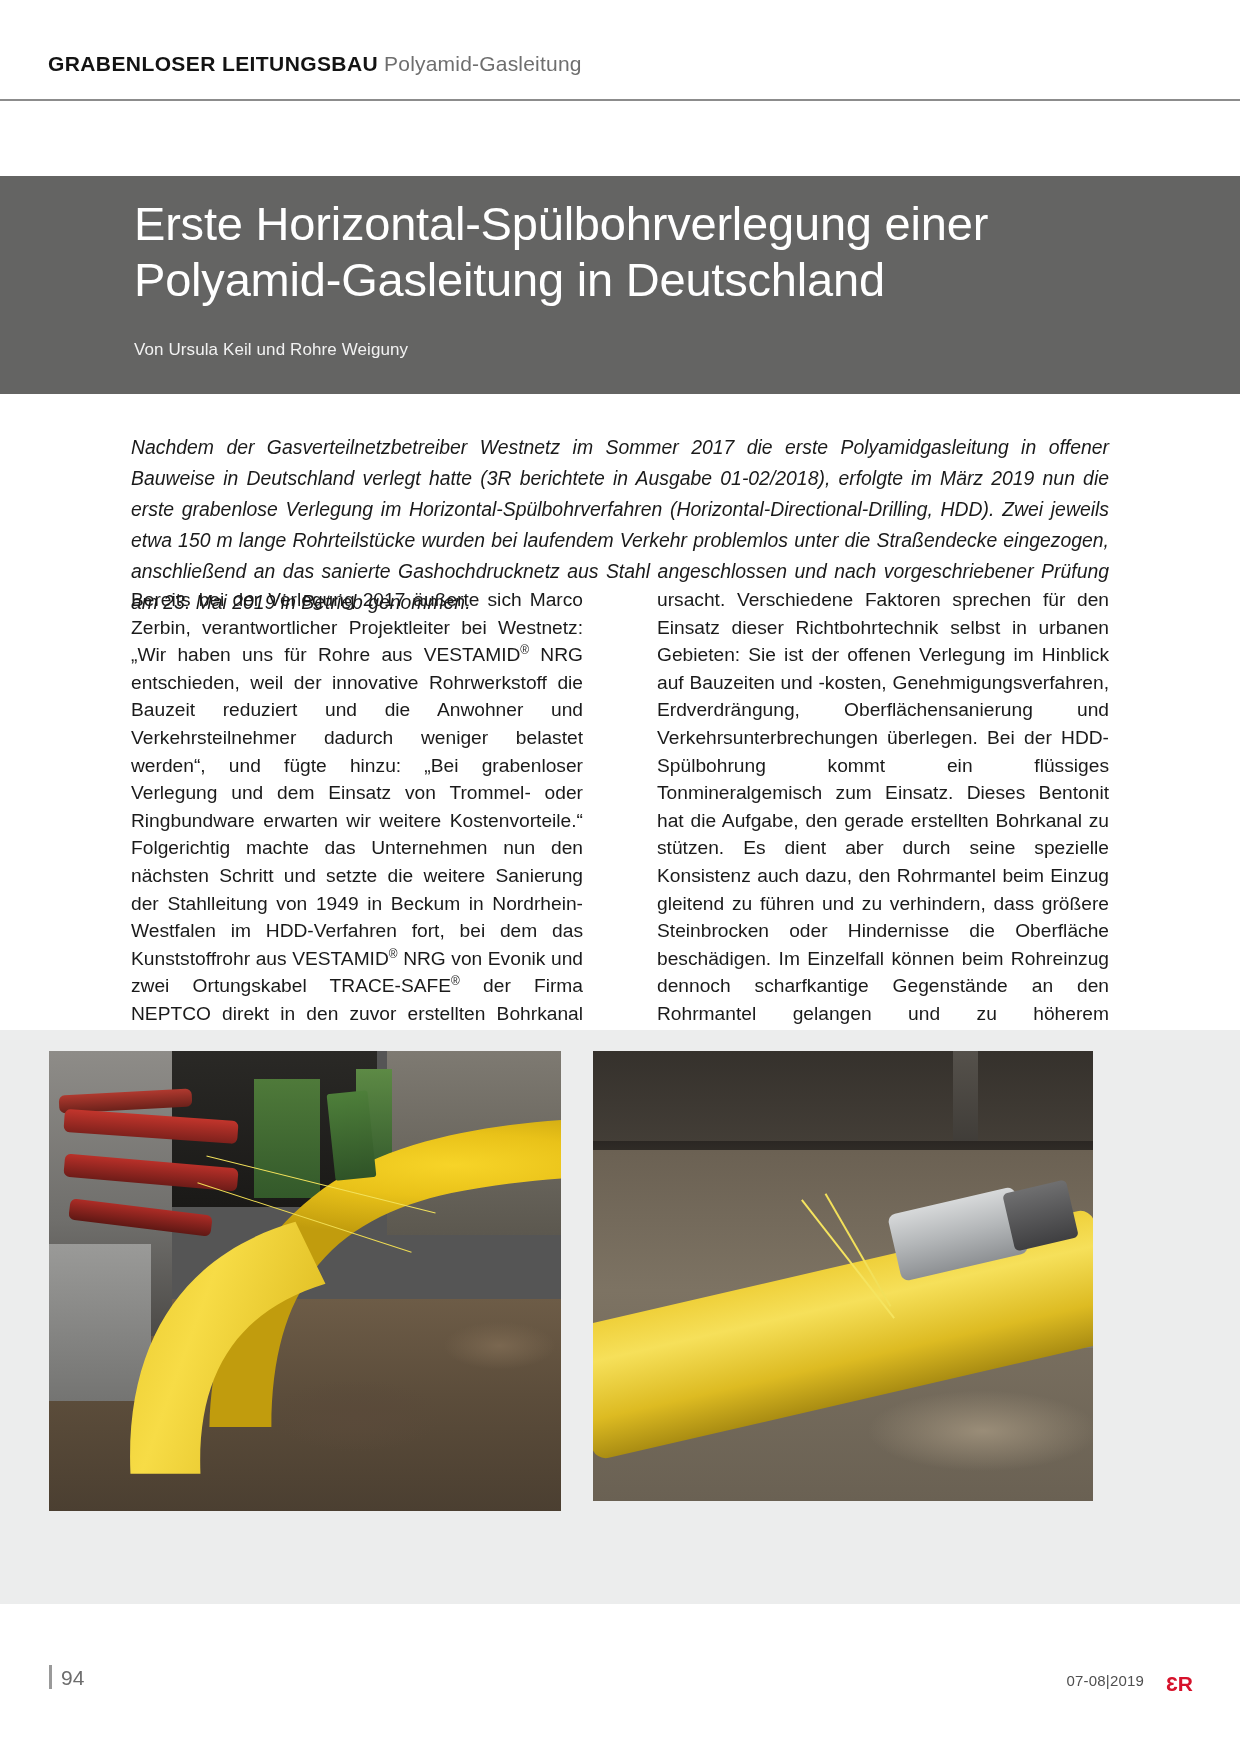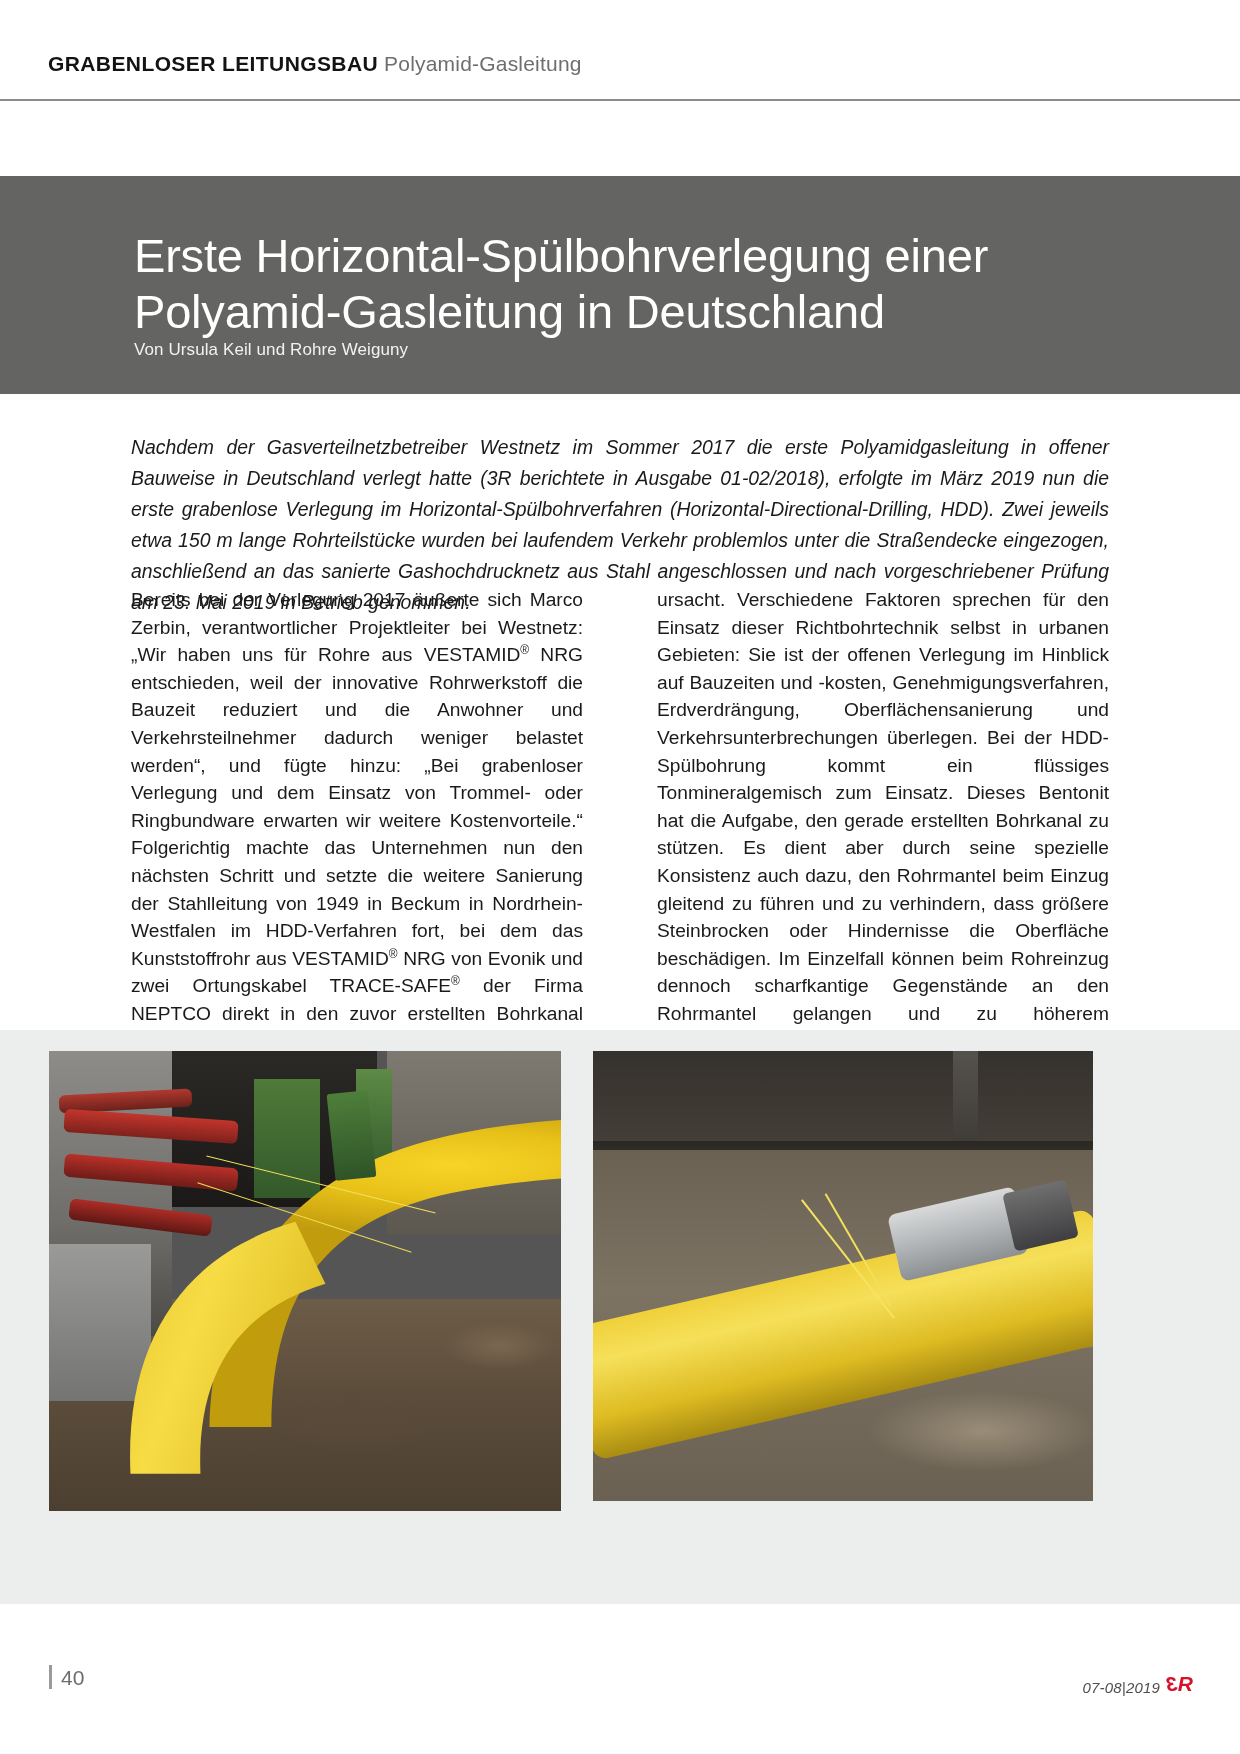--- a/index.html
+++ b/index.html
@@ -26,21 +26,20 @@
 
   
   .titleband{
     position:absolute;left:0;top:176px;width:1240px;height:218px;
     background:#646463;
   }
   .title{
     position:absolute;left:134px;top:196px;width:960px;
     color:#ffffff;font-size:47px;line-height:56px;font-weight:normal;
     letter-spacing:-0.2px;
-    margin-top:32px;
   }
   .byline{
     position:absolute;left:134px;top:340px;
     color:#f2f2f2;font-size:17px;letter-spacing:.1px;
   }
 
   
   .lead{
     position:absolute;left:131px;top:432px;width:978px;
     font-style:italic;font-size:19.4px;line-height:31px;
@@ -84,21 +83,21 @@
     position:absolute;left:49px;top:1665px;
     font-size:21px;color:#6d6d6d;
   }
   .folio .bar{
     display:inline-block;width:3px;height:24px;background:#9a9a9a;
     vertical-align:-4px;margin-right:9px;
   }
   .issue{
     position:absolute;right:48px;top:1672px;
     font-size:15px;color:#4f4f4f;letter-spacing:.2px;
-    display:flex;align-items:flex-end;gap:7px;font-style:italic;
+    display:flex;align-items:flex-start;gap:23px;
   }
   .logo3r{
     display:inline-block;color:#d6122b;font-weight:bold;font-size:21px;
     letter-spacing:-1px;
   }
   .logo3r .three{display:inline-block;transform:scaleX(-1);}
 
   
   .ph-bg{position:absolute;inset:0;}
   
@@ -244,20 +243,20 @@
       <div class="R-pipe"></div>
       <div class="R-silver"></div>
       <div class="R-head"></div>
       <div class="R-wire"></div>
       <div class="R-wire2"></div>
     </div>
   </div>
 
 
   <div class="folio">
-    <span class="bar"></span><span>40</span>
+    <span class="bar"></span><span>94</span>
   </div>
   <div class="issue">
     <span>07-08|2019</span>
     <span class="logo3r"><span class="three">3</span>R</span>
   </div>
 
 </div>
 
 </body></html>

